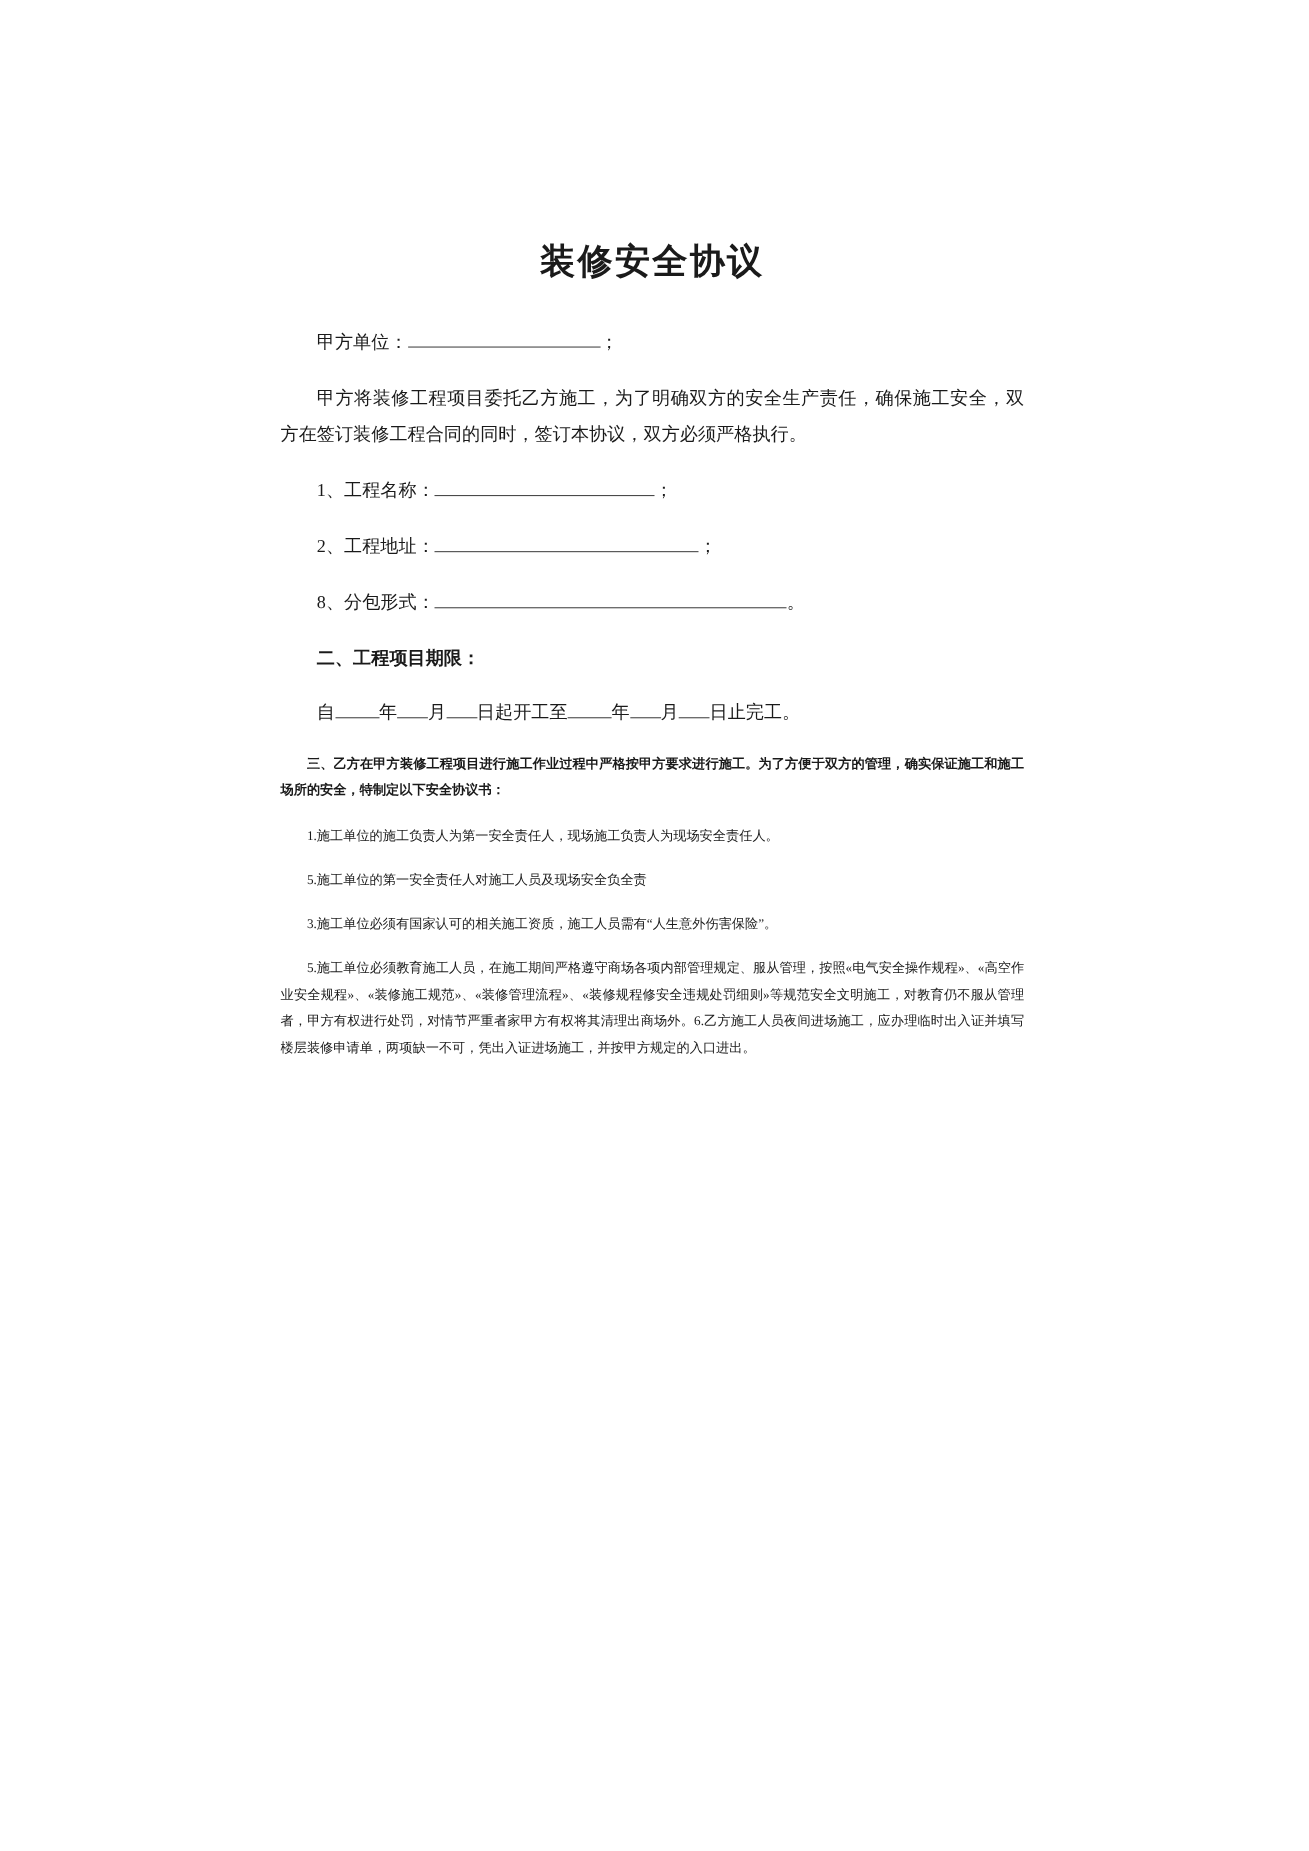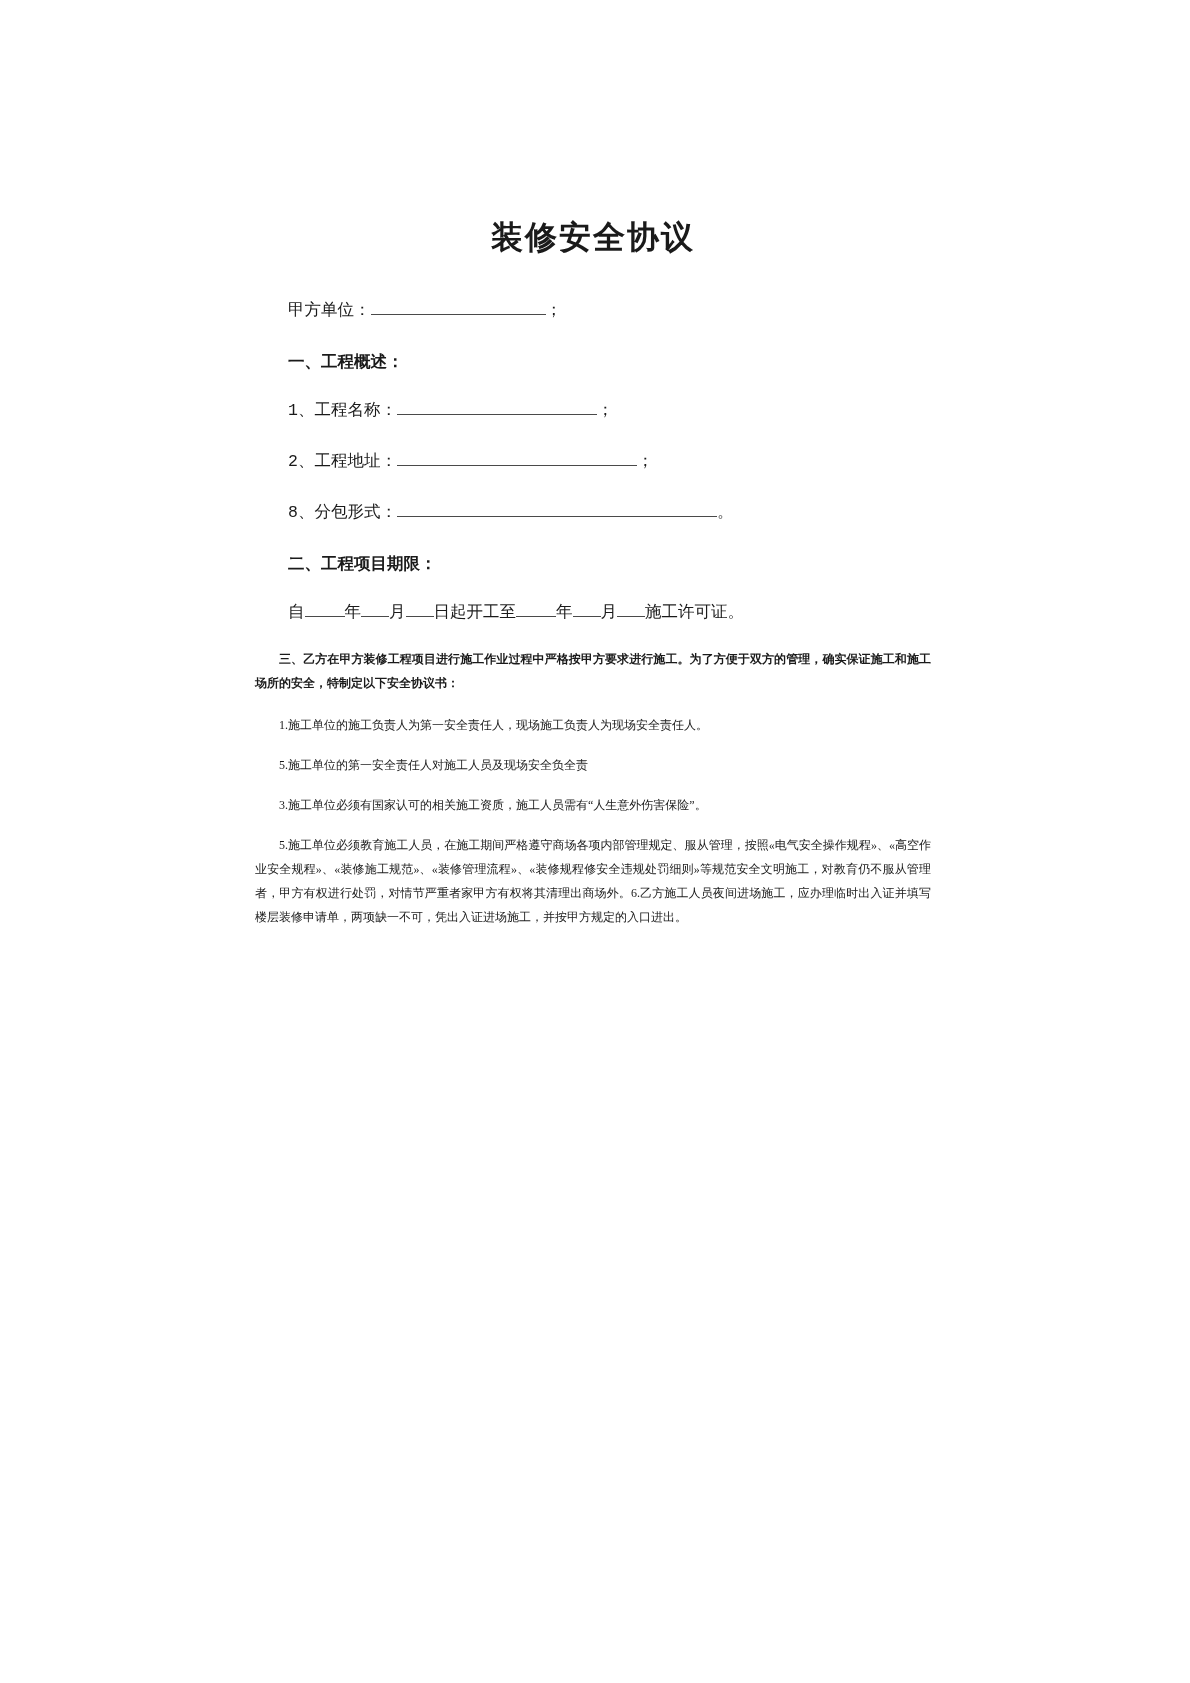--- a/index.html
+++ b/index.html
@@ -27,21 +27,20 @@
     font-weight: bold;
     letter-spacing: 2px;
     margin: 0 0 34px 0;
     font-family: "Liberation Serif", "DejaVu Serif", serif;
   }
   .para {
     font-size: 16.5px;
     line-height: 2.0;
     margin: 0 0 18px 0;
     text-align: justify;
-    font-family: Liberation Mono, monospace;
   }
   .indent1 {
     text-indent: 2em;
   }
   .indent-small {
     padding-left: 2em;
   }
   .blank {
     display: inline-block;
     border-bottom: 1px solid #4a4a4a;
@@ -84,32 +83,32 @@
 </head>
 <body>
 
 <div class="page">
 
   <h1 class="doc-title">装修安全协议</h1>
 
   <p class="para indent-small"><span>甲方单位：</span><span class="blank b-175"></span><span>；</span></p>
 
 
+  <p class="para indent1">甲方将装修工程项目委托乙方施工，为了明确双方的安全生产责任，确保施工安全，双方在签订装修工程合同的同时，签订本协议，双方必须严格执行。</p>
 
-  <p class="section-head">一、工程概述：</p>
 
   <p class="para indent-small"><span>1、工程名称：</span><span class="blank b-200"></span><span>；</span></p>
 
   <p class="para indent-small"><span>2、工程地址：</span><span class="blank b-240"></span><span>；</span></p>
 
   <p class="para indent-small"><span>8、分包形式：</span><span class="blank b-320"></span><span>。</span></p>
 
   <p class="section-head">二、工程项目期限：</p>
 
-  <p class="para indent-small"><span>自</span><span class="blank b-40"></span><span>年</span><span class="blank b-28"></span><span>月</span><span class="blank b-28"></span><span>日起开工至</span><span class="blank b-40"></span><span>年</span><span class="blank b-28"></span><span>月</span><span class="blank b-28"></span><span>施工许可证。</span></p>
+  <p class="para indent-small"><span>自</span><span class="blank b-40"></span><span>年</span><span class="blank b-28"></span><span>月</span><span class="blank b-28"></span><span>日起开工至</span><span class="blank b-40"></span><span>年</span><span class="blank b-28"></span><span>月</span><span class="blank b-28"></span><span>日止完工。</span></p>
 
   <p class="section-head-block">三、乙方在甲方装修工程项目进行施工作业过程中严格按甲方要求进行施工。为了方便于双方的管理，确实保证施工和施工场所的安全，特制定以下安全协议书：</p>
 
   <p class="list-item">1.施工单位的施工负责人为第一安全责任人，现场施工负责人为现场安全责任人。</p>
   <p class="list-item">5.施工单位的第一安全责任人对施工人员及现场安全负全责</p>
   <p class="list-item">3.施工单位必须有国家认可的相关施工资质，施工人员需有“人生意外伤害保险”。</p>
   <p class="list-item wrap">5.施工单位必须教育施工人员，在施工期间严格遵守商场各项内部管理规定、服从管理，按照«电气安全操作规程»、«高空作业安全规程»、«装修施工规范»、«装修管理流程»、«装修规程修安全违规处罚细则»等规范安全文明施工，对教育仍不服从管理者，甲方有权进行处罚，对情节严重者家甲方有权将其清理出商场外。6.乙方施工人员夜间进场施工，应办理临时出入证并填写楼层装修申请单，两项缺一不可，凭出入证进场施工，并按甲方规定的入口进出。</p>
 
 </div>
 

